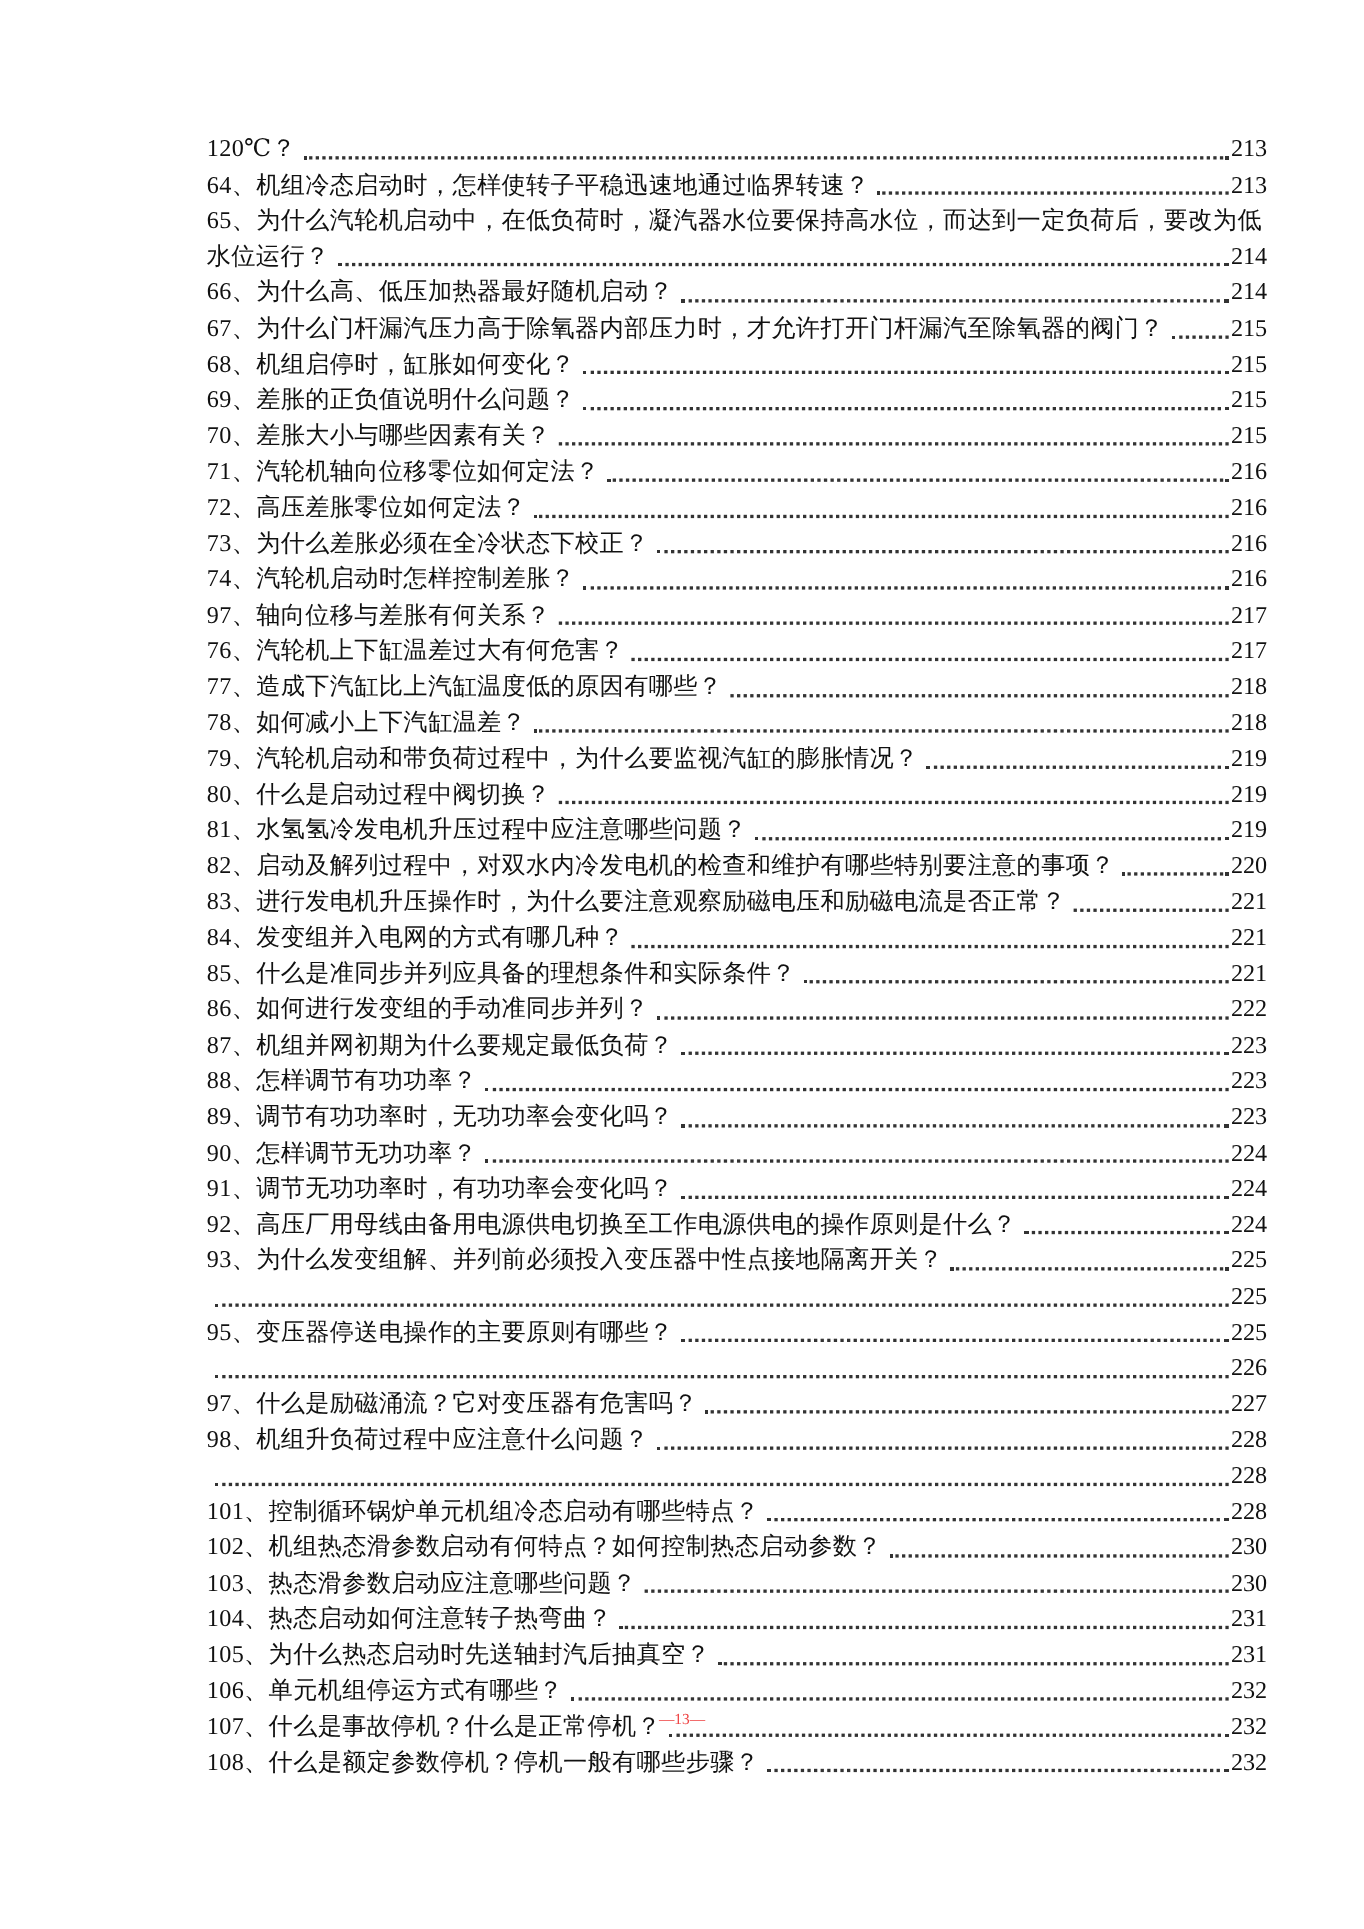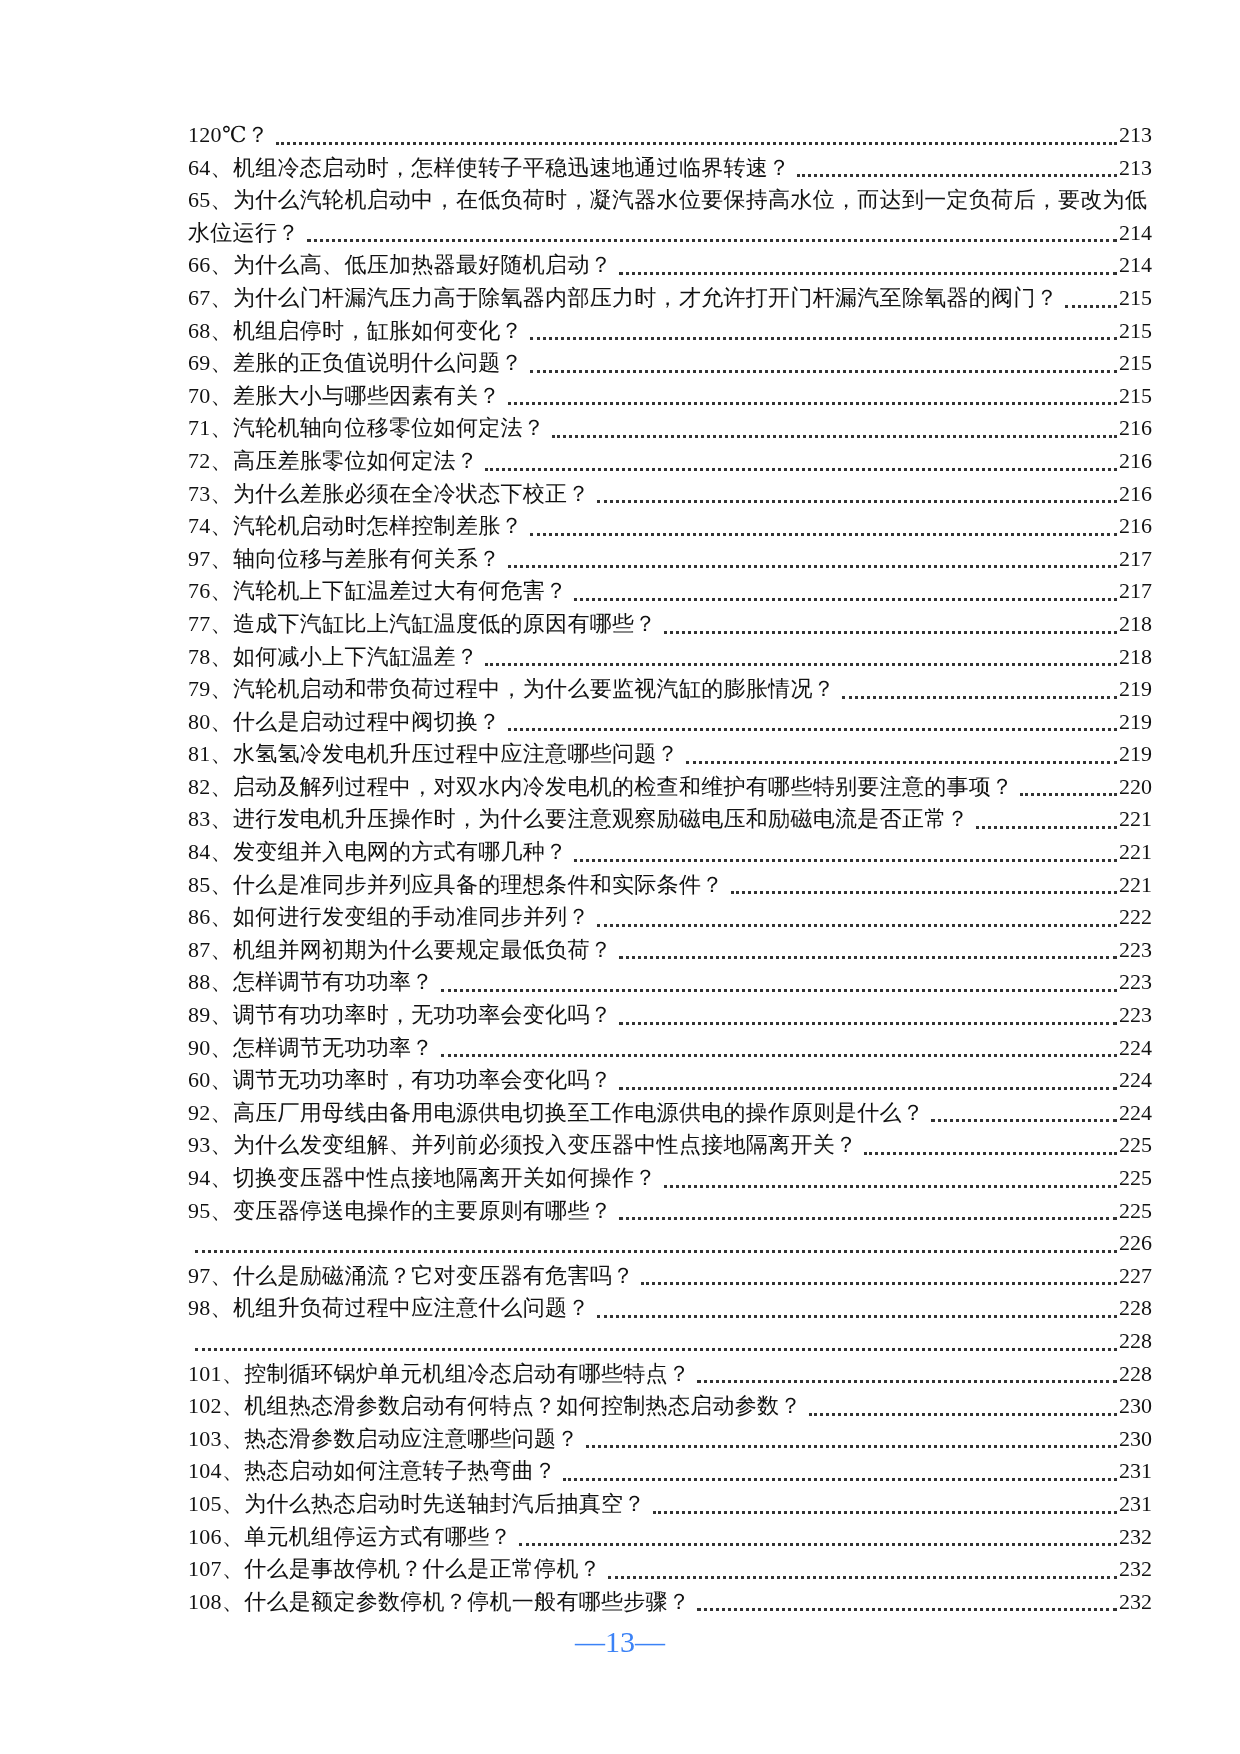--- a/index.html
+++ b/index.html
@@ -46,26 +46,26 @@
     margin: 0 2px 7px 7px;
   }
   .no-leader .dots { border-bottom: none; }
   .p {
     flex: 0 0 auto;
     text-align: center;
   }
   .footer {
     position: absolute;
     left: 0;
-    top: 1626px;
+    top: 1548px;
     width: 100%;
     text-align: center;
-    font-size: 30px;
+    font-size: 14px;
     line-height: 32px;
-    color: #3b82f6;
+    color: #ef4444;
   }
 </style>
 </head>
 <body>
 
 <div class="page">
   <div class="toc">
     <div class="row">
         <span class="t">120℃？</span>
         <span class="dots"></span>
@@ -205,36 +205,35 @@
         <span class="t">89、调节有功功率时，无功功率会变化吗？</span>
         <span class="dots"></span>
         <span class="p">223</span>
       </div>
     <div class="row">
         <span class="t">90、怎样调节无功功率？</span>
         <span class="dots"></span>
         <span class="p">224</span>
       </div>
     <div class="row">
-        <span class="t">60、调节无功功率时，有功功率会变化吗？</span>
+        <span class="t">91、调节无功功率时，有功功率会变化吗？</span>
         <span class="dots"></span>
         <span class="p">224</span>
       </div>
     <div class="row">
         <span class="t">92、高压厂用母线由备用电源供电切换至工作电源供电的操作原则是什么？</span>
         <span class="dots"></span>
         <span class="p">224</span>
       </div>
     <div class="row">
         <span class="t">93、为什么发变组解、并列前必须投入变压器中性点接地隔离开关？</span>
         <span class="dots"></span>
         <span class="p">225</span>
       </div>
     <div class="row">
-        <span class="t">94、切换变压器中性点接地隔离开关如何操作？</span>
         <span class="dots"></span>
         <span class="p">225</span>
       </div>
     <div class="row">
         <span class="t">95、变压器停送电操作的主要原则有哪些？</span>
         <span class="dots"></span>
         <span class="p">225</span>
       </div>
     <div class="row">
         <span class="dots"></span>

